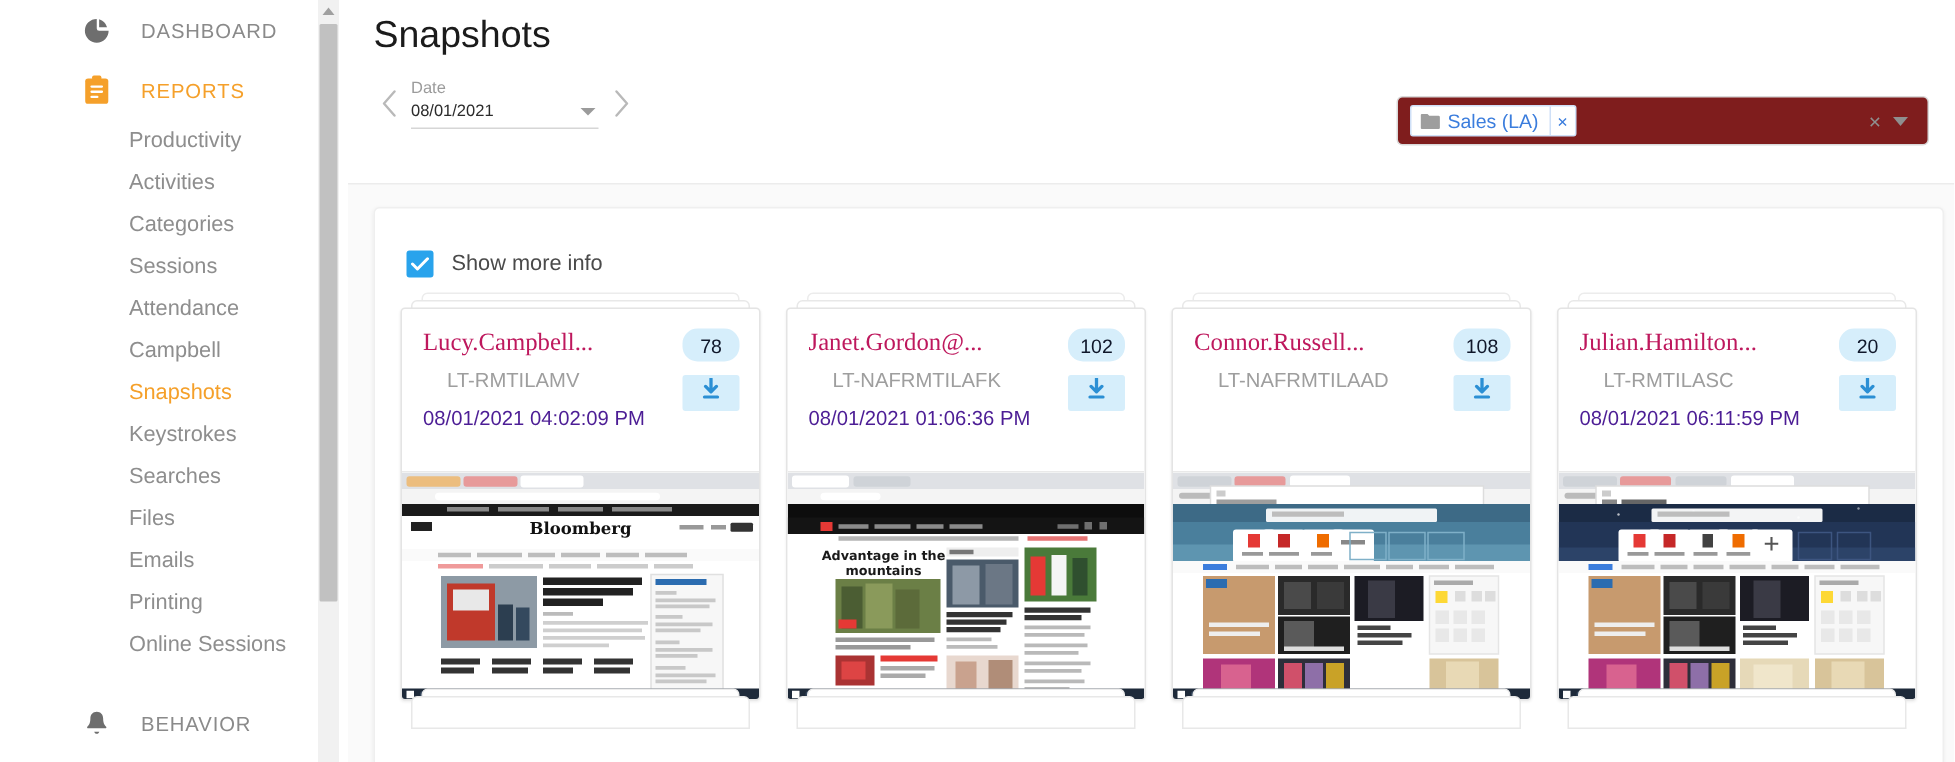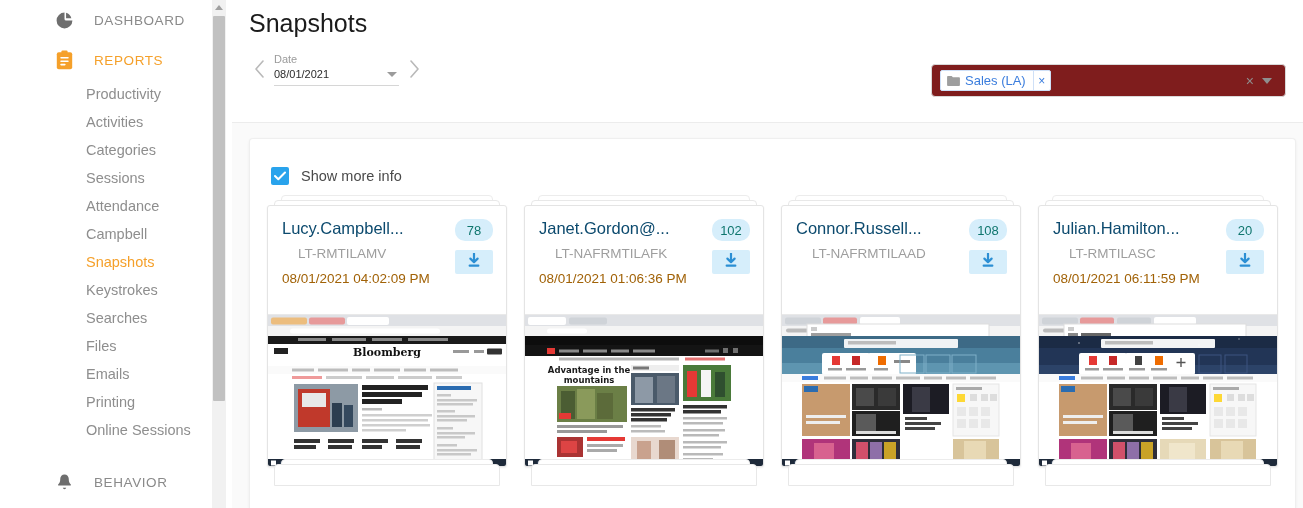--- a/index.html
+++ b/index.html
@@ -218,39 +218,40 @@
     position: absolute; left: 0; top: 10px;
     width: 240px;
     background: #ffffff;
     border: 1px solid #e4e4e4;
     border-radius: 3px;
     box-shadow: 0 1px 2px rgba(0,0,0,.07);
     overflow: hidden;
   }
   .card-head { position: relative; padding: 12px 14px 8px 14px; height: 108px; }
   .card-user {
-    font-size: 16.5px; color: #0c4a6e;
+    font-size: 16.5px; color: #be185d;
     width: 160px; white-space: nowrap; overflow: hidden;
     line-height: 20px;
+    font-family: Liberation Serif, serif;
   }
   .card-host {
     font-size: 13.5px; color: #9e9e9e; margin-top: 8px;
     line-height: 16px;
     margin-left: 16px;
   }
   .card-date {
-    font-size: 13.5px; color: #a16207; margin-top: 9px;
+    font-size: 13.5px; color: #4c1d95; margin-top: 9px;
     line-height: 16px;
   }
   .badge {
     position: absolute; right: 13px; top: 13px;
     min-width: 38px; height: 22px;
     background: #d6eefb; border-radius: 10px;
     display: flex; align-items: center; justify-content: center;
-    font-size: 13px; color: #0f766e;
+    font-size: 13px; color: #0f172a;
     padding: 0 7px;
   }
   .dl-btn {
     position: absolute; right: 13px; top: 44px;
     width: 38px; height: 24px;
     background: #d6eefb; border-radius: 2px;
     display: flex; align-items: center; justify-content: center;
     cursor: pointer;
   }
 

